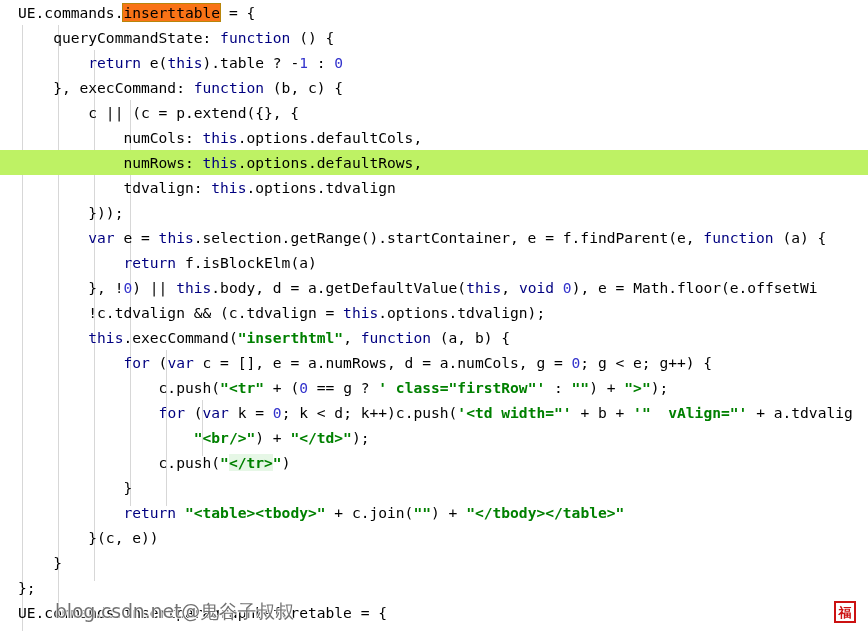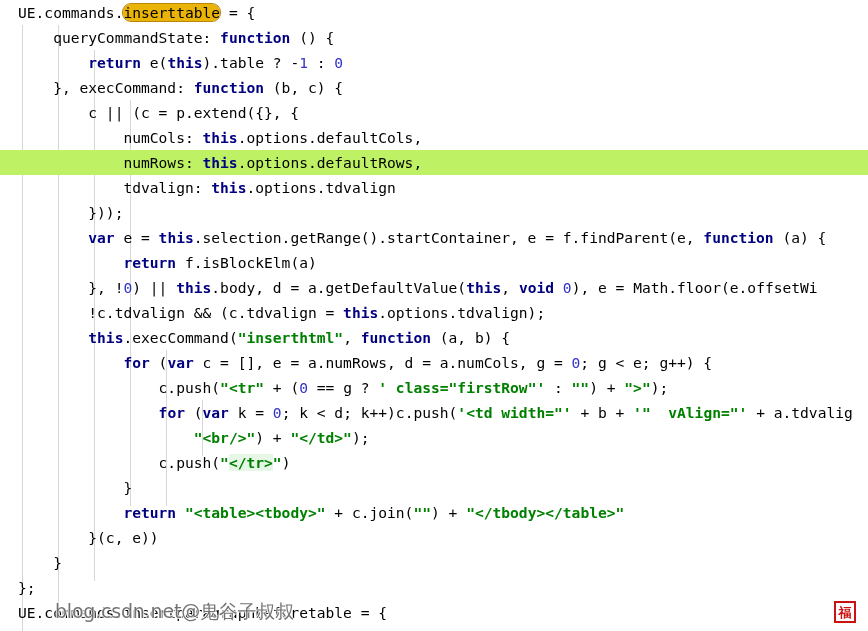--- a/index.html
+++ b/index.html
@@ -54,31 +54,30 @@
     height: 631px;
     pointer-events: none;
   }
   .guide {
     position: absolute;
     width: 1px;
     background: #d7d7d7;
   }
 
   
-  .kw   { color: #000080; font-weight: bold; text-align: center; }   
+  .kw   { color: #000080; font-weight: normal; text-align: center; }   
   .num  { color: #3333cc; }                      
   .str  { color: #008000; font-weight: bold; }   
   .plain{ color: #000000; }
 
   
   .tok-hl {
-    background: #eab308;
+    background: #f97316;
     outline: 1px solid #b8860b;
     color: #000000;
-    border-radius: 8px;
   }
   
   .tok-hl-soft {
     background: #e6f7e6;
     margin-top: 12px;
   }
 
   
   .watermark {
     position: absolute;

